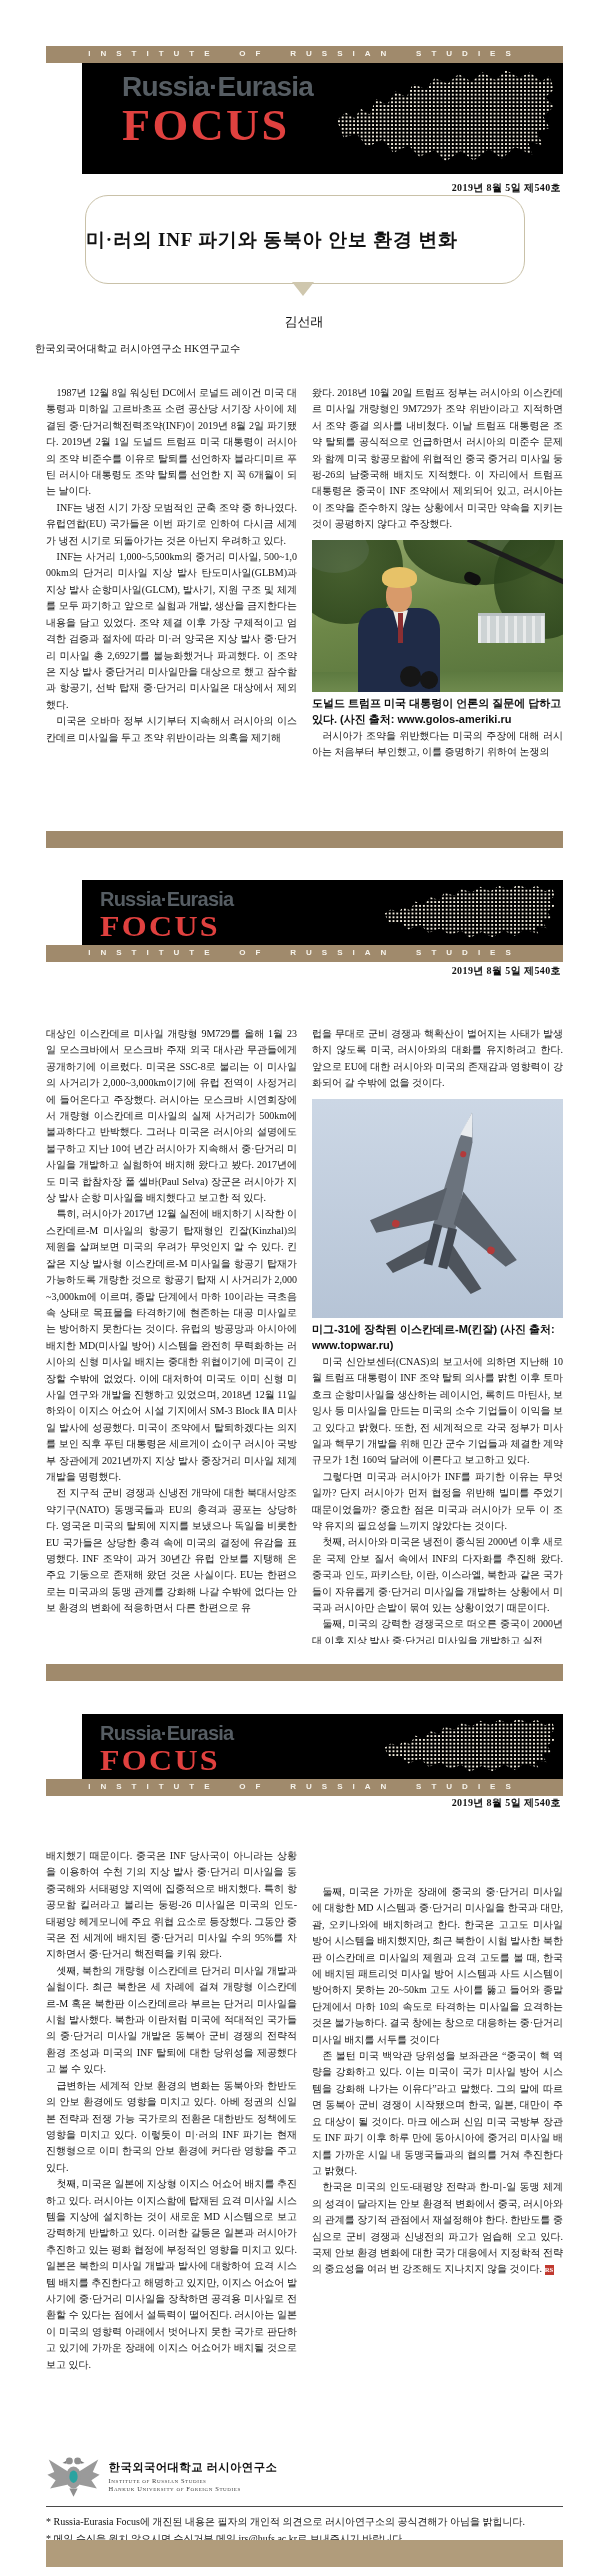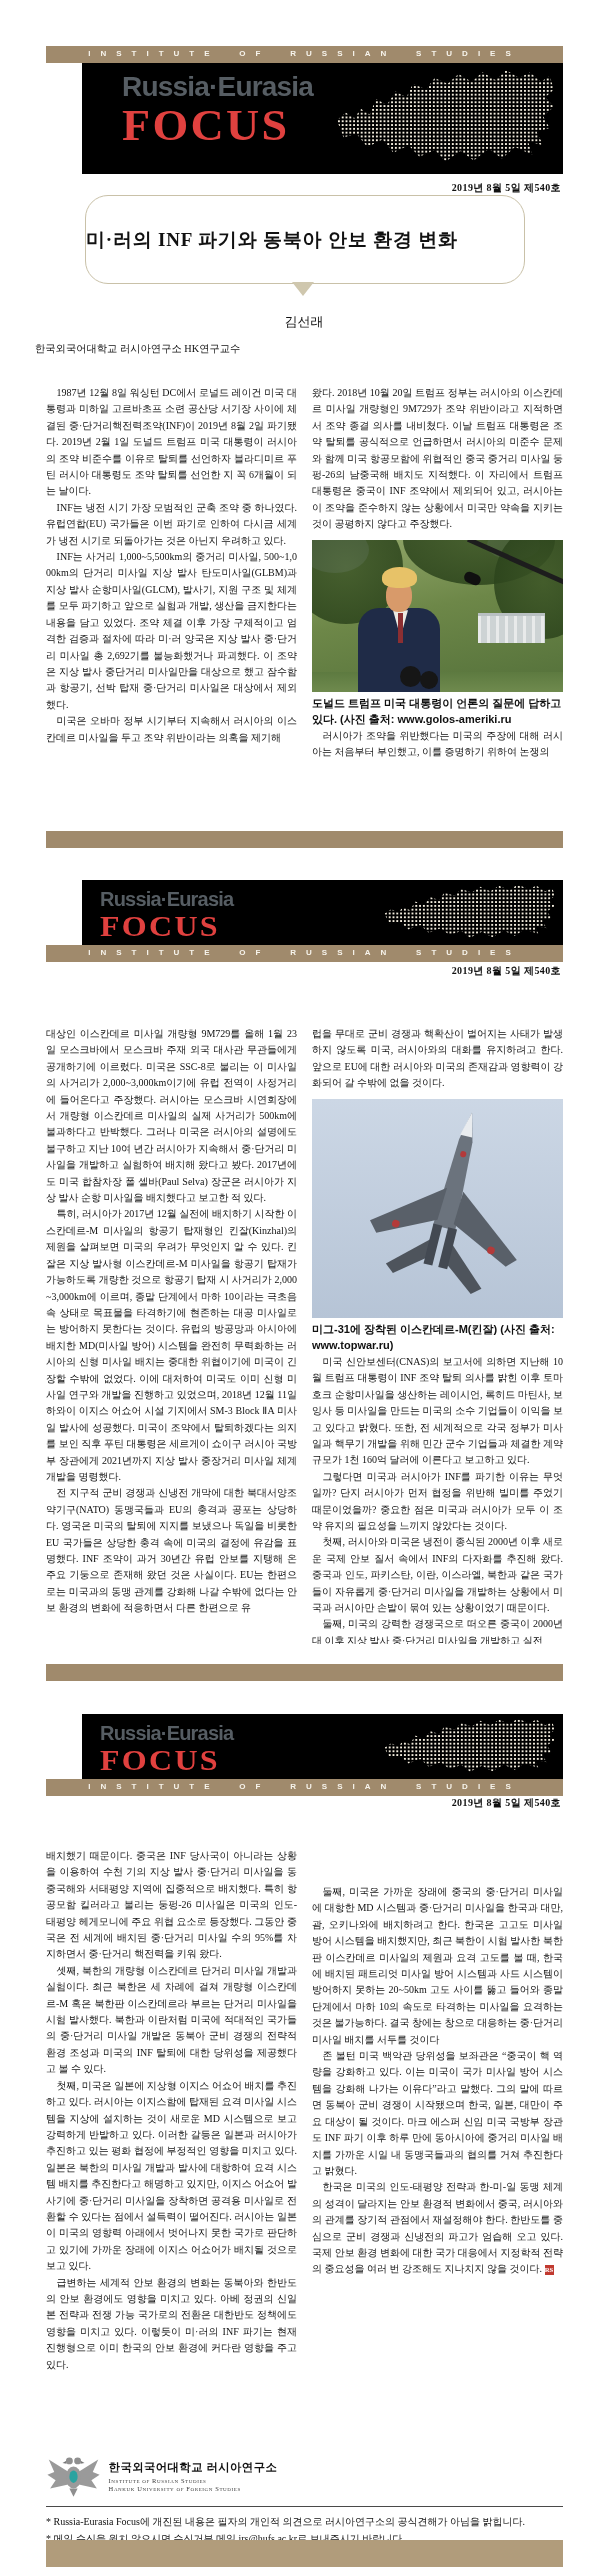--- a/index.html
+++ b/index.html
@@ -207,22 +207,22 @@
     </div>
     <div class="map-dots map-sm"></div>
   </div>
   <div class="mh-bar">INSTITUTE OF RUSSIAN STUDIES</div>
 </div>
 <div class="abs issue-date" style="top:1796px">2019년 8월 5일 제540호</div>
 
 <div class="abs col" id="p3-left">
   <p class="cont">배치했기 때문이다. 중국은 INF 당사국이 아니라는 상황을 이용하여 수천 기의 지상 발사 중·단거리 미사일을 동중국해와 서태평양 지역에 집중적으로 배치했다. 특히 항공모함 킬러라고 불리는 둥펑-26 미사일은 미국의 인도-태평양 헤게모니에 주요 위협 요소로 등장했다. 그동안 중국은 전 세계에 배치된 중·단거리 미사일 수의 95%를 차지하면서 중·단거리 핵전력을 키워 왔다.</p>
   <p>셋째, 북한의 개량형 이스칸데르 단거리 미사일 개발과 실험이다. 최근 북한은 세 차례에 걸쳐 개량형 이스칸데르-M 혹은 북한판 이스칸데르라 부르는 단거리 미사일을 시험 발사했다. 북한과 이란처럼 미국에 적대적인 국가들의 중·단거리 미사일 개발은 동북아 군비 경쟁의 전략적 환경 조성과 미국의 INF 탈퇴에 대한 당위성을 제공했다고 볼 수 있다.</p>
+  <p>급변하는 세계적 안보 환경의 변화는 동북아와 한반도의 안보 환경에도 영향을 미치고 있다. 아베 정권의 신일본 전략과 전쟁 가능 국가로의 전환은 대한반도 정책에도 영향을 미치고 있다. 이렇듯이 미·러의 INF 파기는 현재 진행형으로 이미 한국의 안보 환경에 커다란 영향을 주고 있다.</p>
   <p>첫째, 미국은 일본에 지상형 이지스 어쇼어 배치를 추진하고 있다. 러시아는 이지스함에 탑재된 요격 미사일 시스템을 지상에 설치하는 것이 새로운 MD 시스템으로 보고 강력하게 반발하고 있다. 이러한 갈등은 일본과 러시아가 추진하고 있는 평화 협정에 부정적인 영향을 미치고 있다. 일본은 북한의 미사일 개발과 발사에 대항하여 요격 시스템 배치를 추진한다고 해명하고 있지만, 이지스 어쇼어 발사기에 중·단거리 미사일을 장착하면 공격용 미사일로 전환할 수 있다는 점에서 설득력이 떨어진다. 러시아는 일본이 미국의 영향력 아래에서 벗어나지 못한 국가로 판단하고 있기에 가까운 장래에 이지스 어쇼어가 배치될 것으로 보고 있다.</p>
-  <p>급변하는 세계적 안보 환경의 변화는 동북아와 한반도의 안보 환경에도 영향을 미치고 있다. 아베 정권의 신일본 전략과 전쟁 가능 국가로의 전환은 대한반도 정책에도 영향을 미치고 있다. 이렇듯이 미·러의 INF 파기는 현재 진행형으로 이미 한국의 안보 환경에 커다란 영향을 주고 있다.</p>
 </div>
 
 <div class="abs col" id="p3-right">
   <p>둘째, 미국은 가까운 장래에 중국의 중·단거리 미사일에 대항한 MD 시스템과 중·단거리 미사일을 한국과 대만, 괌, 오키나와에 배치하려고 한다. 한국은 고고도 미사일 방어 시스템을 배치했지만, 최근 북한이 시험 발사한 북한판 이스칸데르 미사일의 제원과 요격 고도를 볼 때, 한국에 배치된 패트리엇 미사일 방어 시스템과 사드 시스템이 방어하지 못하는 20~50km 고도 사이를 뚫고 들어와 종말 단계에서 마하 10의 속도로 타격하는 미사일을 요격하는 것은 불가능하다. 결국 창에는 창으로 대응하는 중·단거리 미사일 배치를 서두를 것이다</p>
   <p>존 볼턴 미국 백악관 당위성을 보좌관은 “중국이 핵 역량을 강화하고 있다. 이는 미국이 국가 미사일 방어 시스템을 강화해 나가는 이유다”라고 말했다. 그의 말에 따르면 동북아 군비 경쟁이 시작됐으며 한국, 일본, 대만이 주요 대상이 될 것이다. 마크 에스퍼 신임 미국 국방부 장관도 INF 파기 이후 하루 만에 동아시아에 중거리 미사일 배치를 가까운 시일 내 동맹국들과의 협의를 거쳐 추진한다고 밝혔다.</p>
   <p>
     <span>한국은 미국의 인도-태평양 전략과 한-미-일 동맹 체계의 성격이 달라지는 안보 환경적 변화에서 중국, 러시아와의 관계를 장기적 관점에서 재설정해야 한다. 한반도를 중심으로 군비 경쟁과 신냉전의 파고가 엄습해 오고 있다. 국제 안보 환경 변화에 대한 국가 대응에서 지정학적 전략의 중요성을 여러 번 강조해도 지나치지 않을 것이다.</span>
     <span class="rs-mark">RS</span>
   </p>
 </div>

